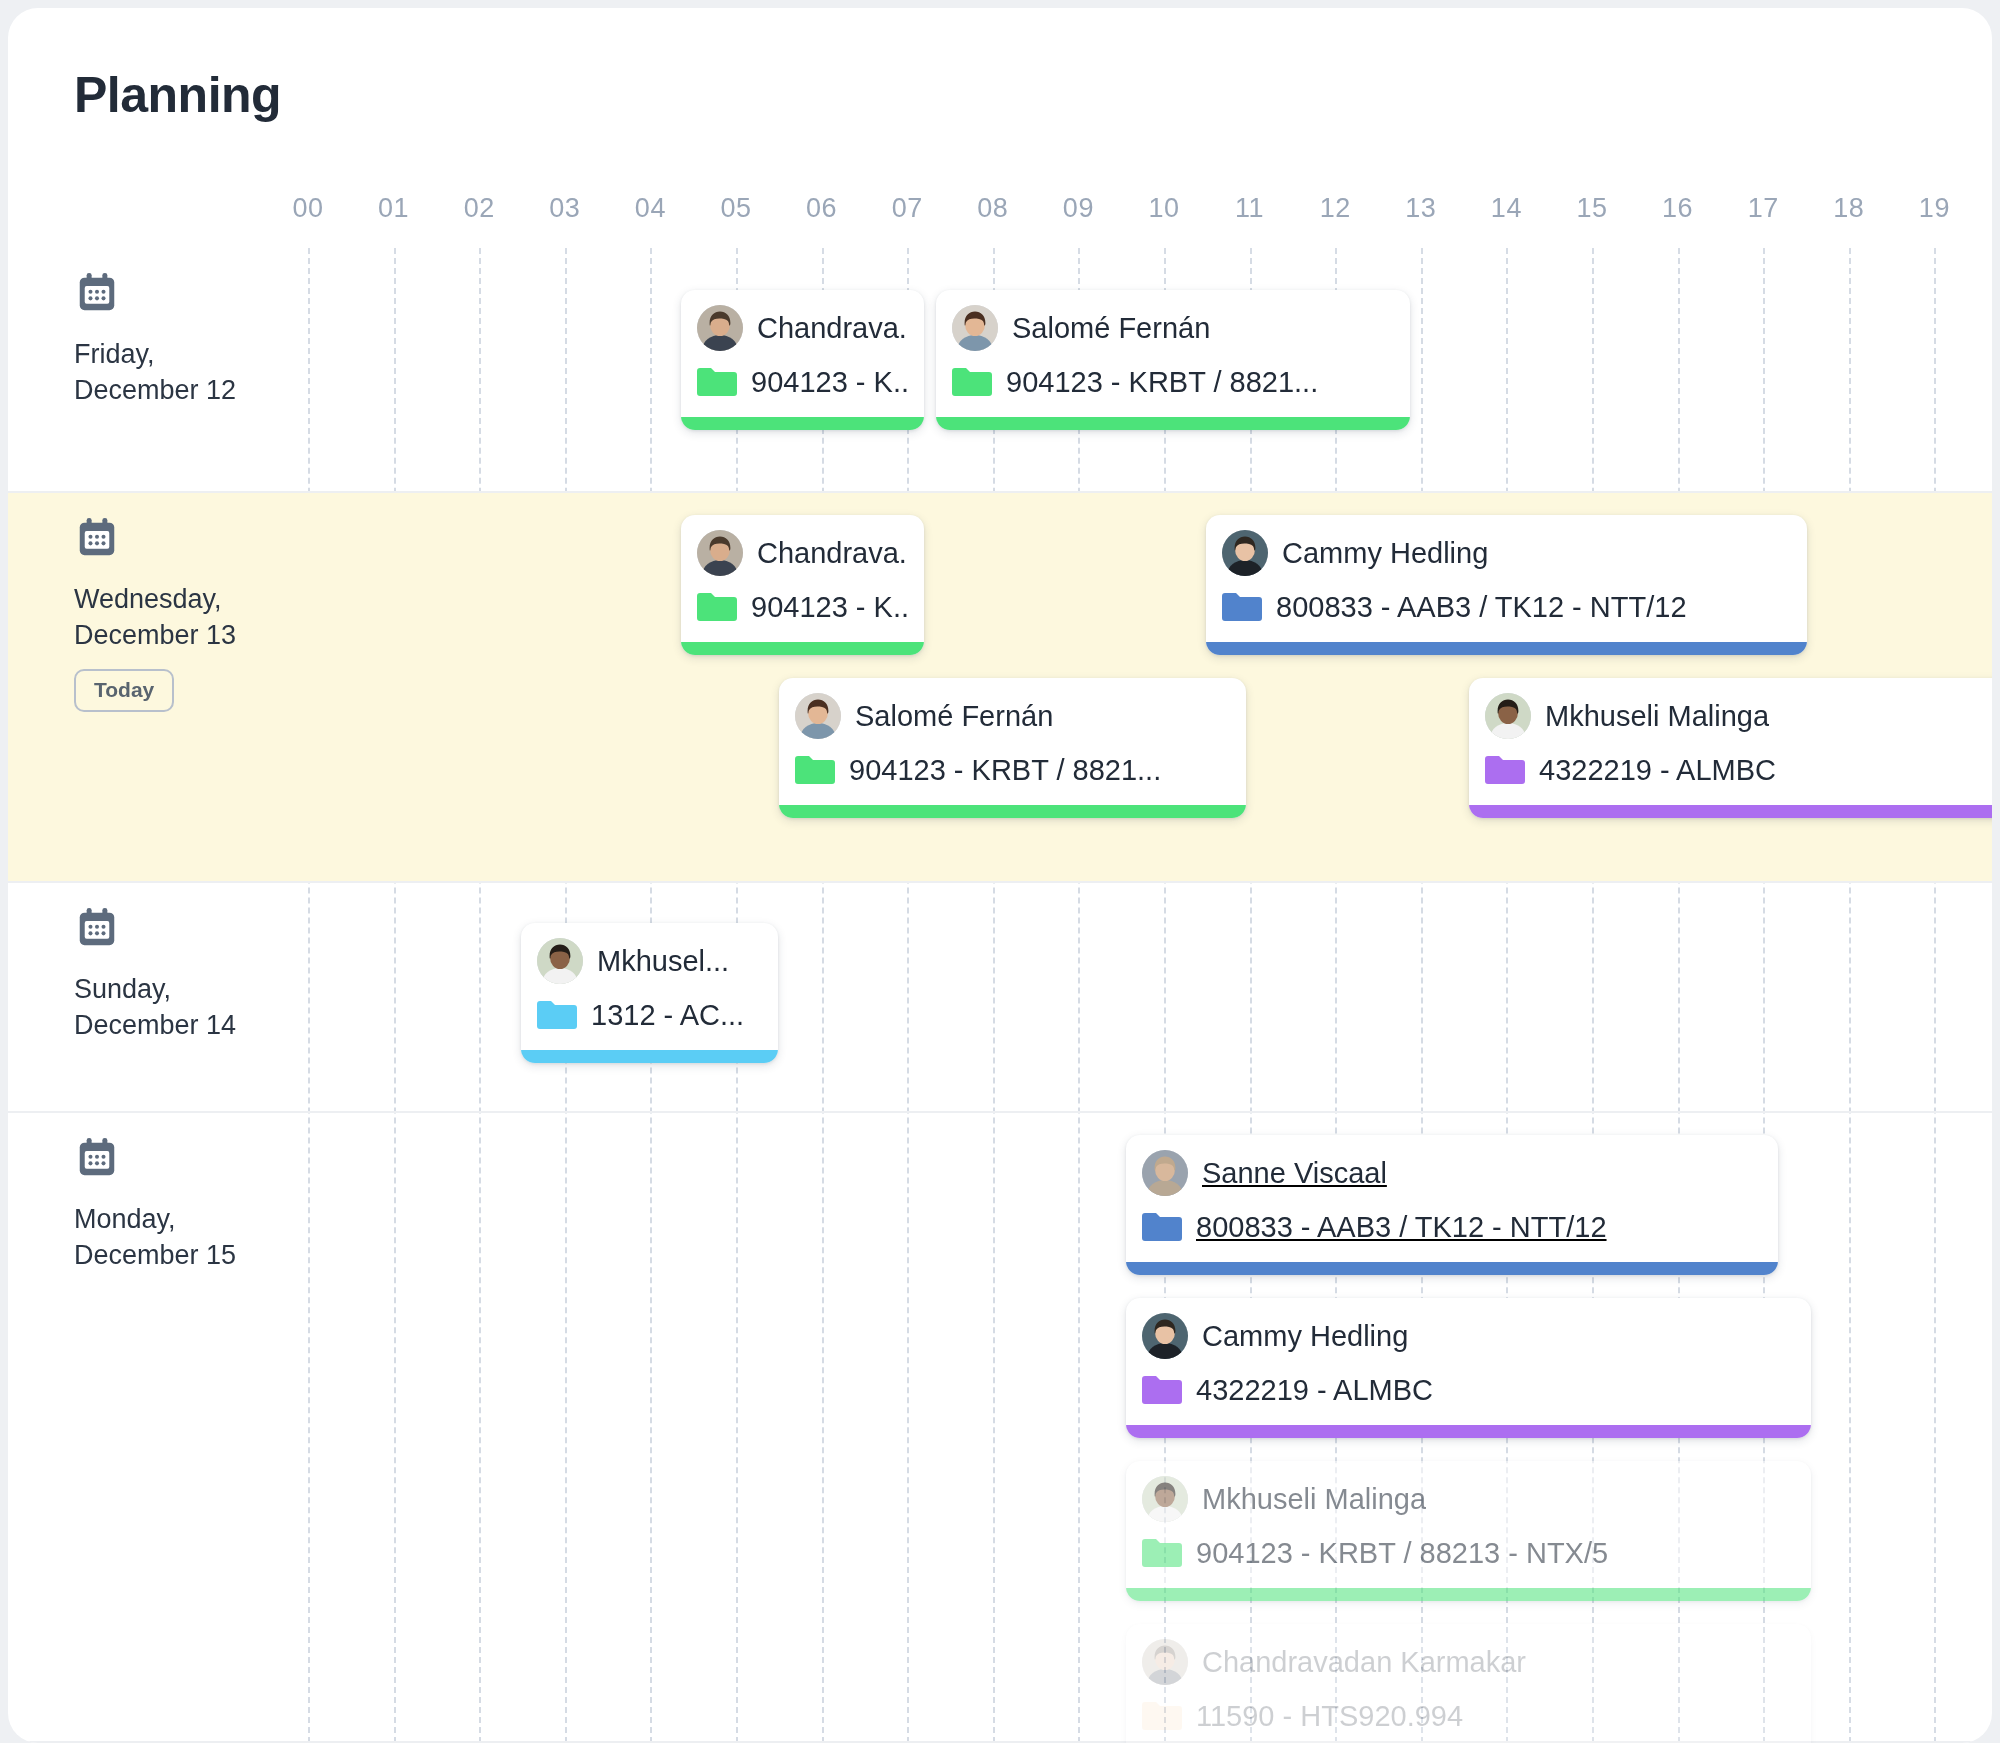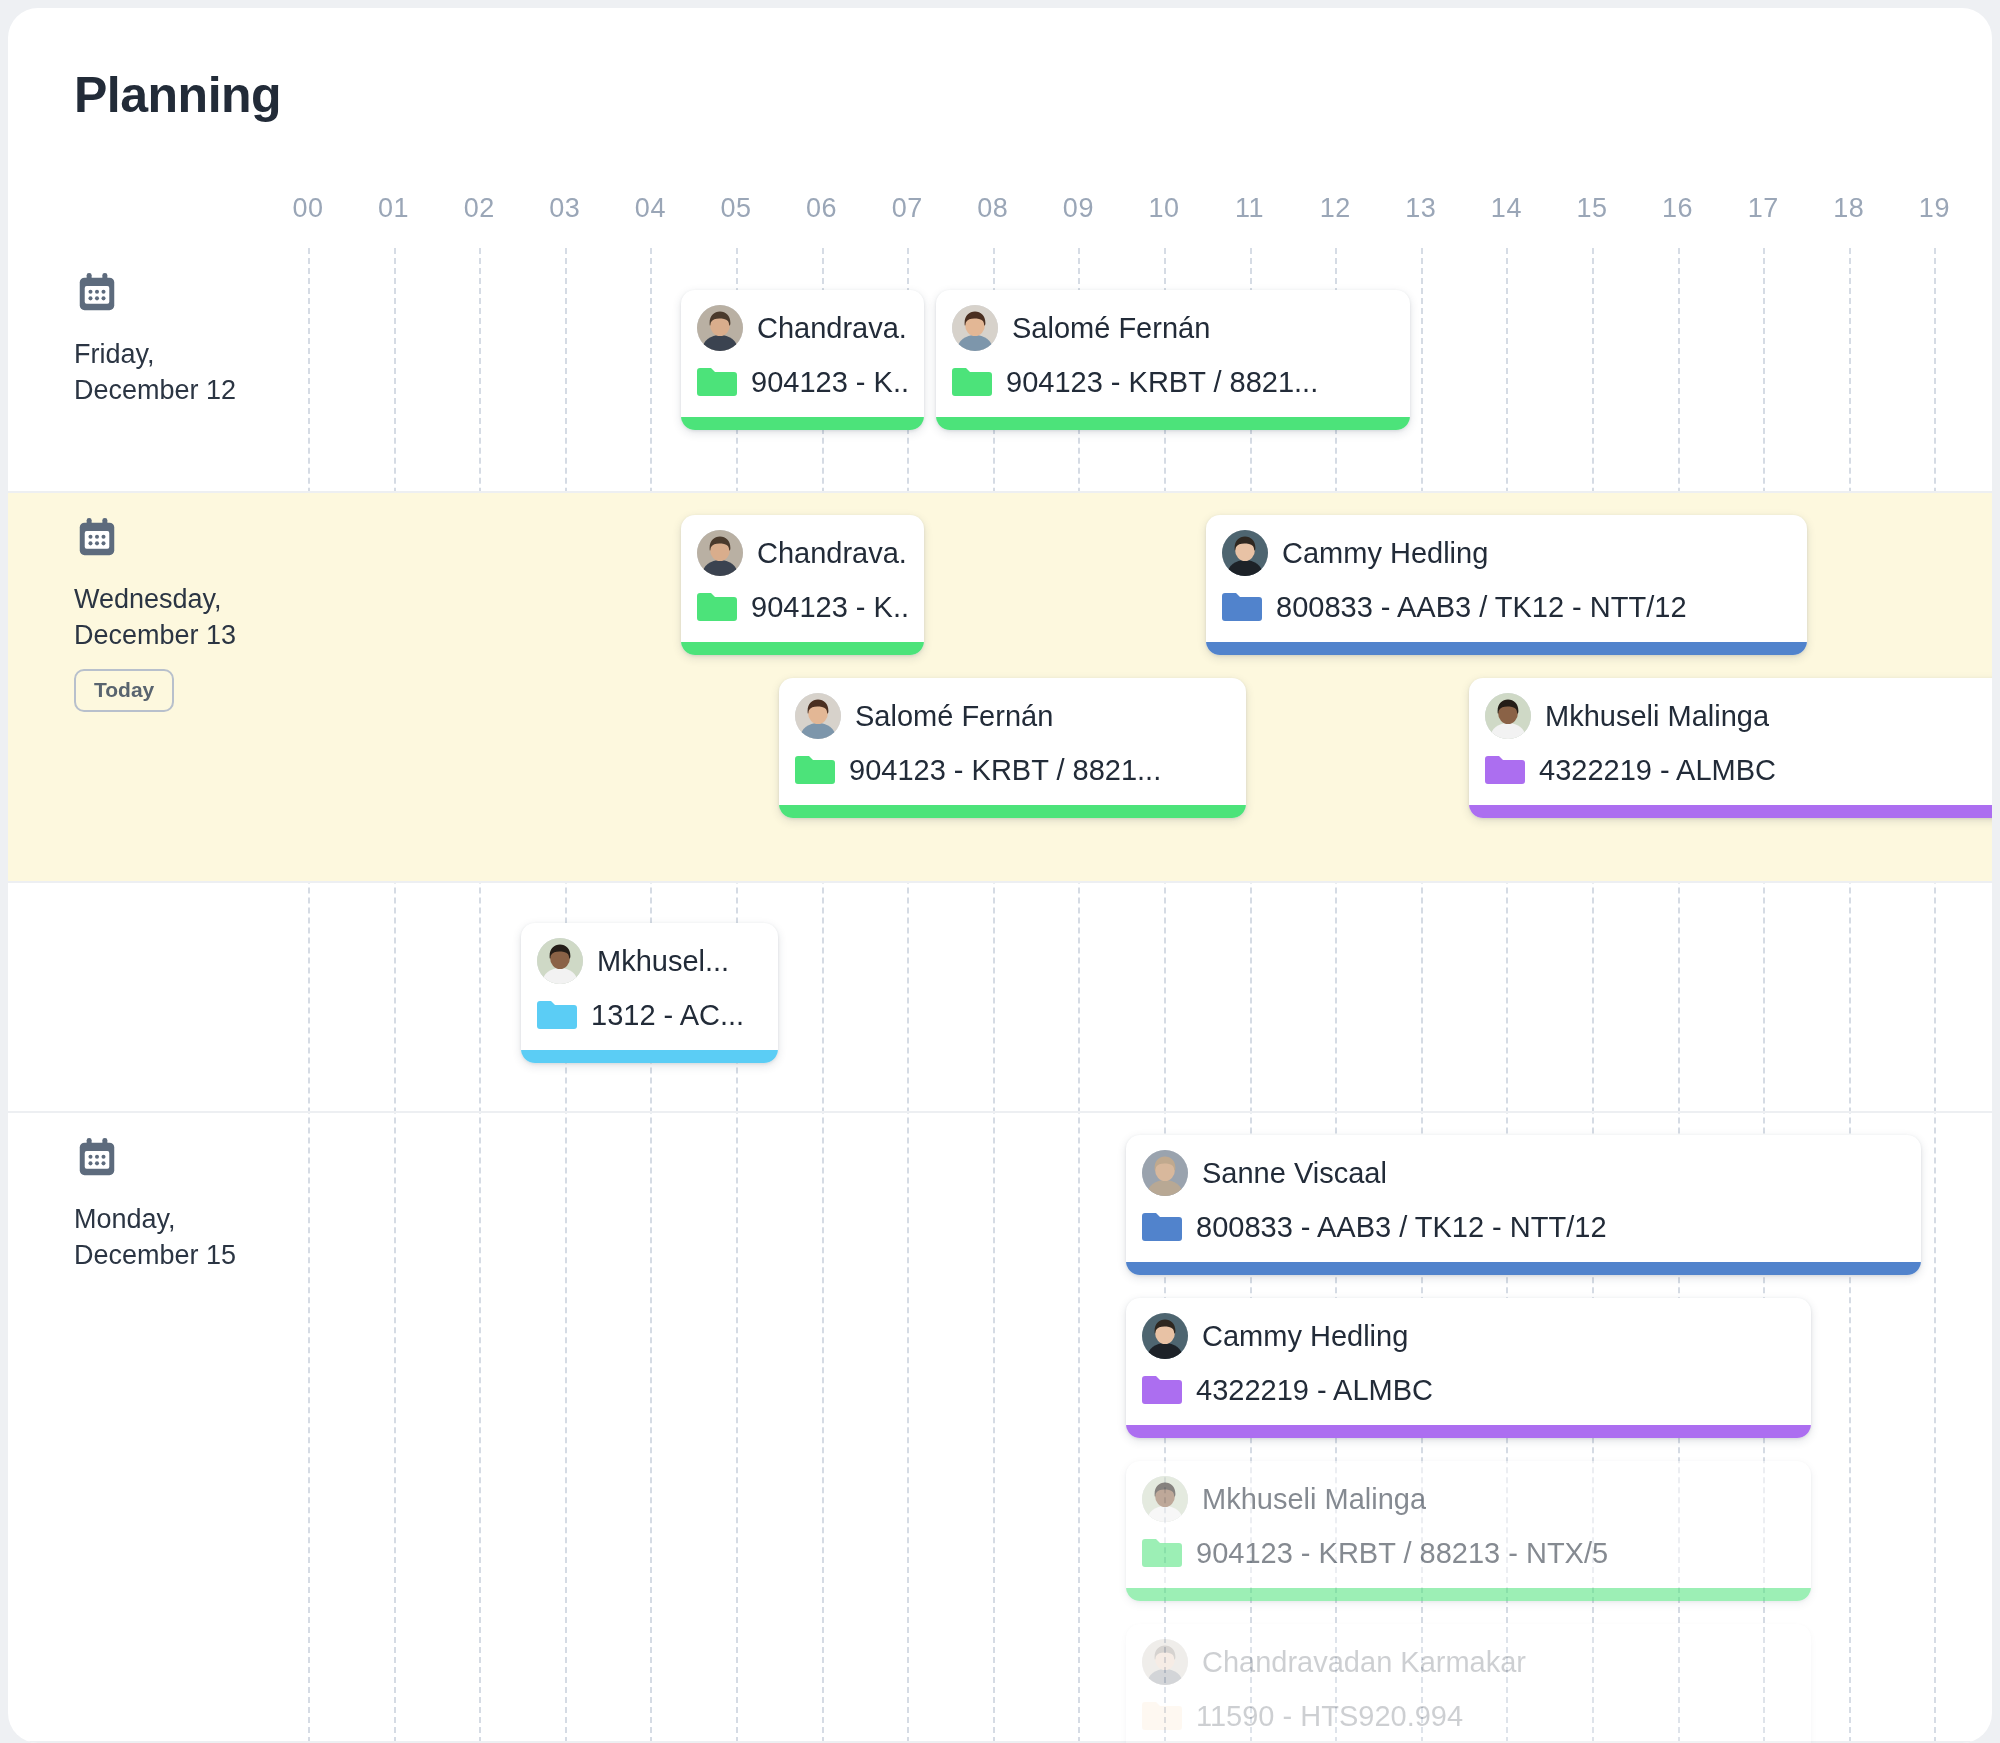--- a/index.html
+++ b/index.html
@@ -349,20 +349,36 @@
     <path d="M0 5a3 3 0 0 1 3-3h11l4 4h19a3 3 0 0 1 3 3v18a3 3 0 0 1-3 3H3a3 3 0 0 1-3-3Z" fill="#ac6ef0"></path>
   </svg>
               </div>
               <div class="ev-proj">4322219 - ALMBC</div>
             </div>
             <div class="ev-bar" style="background: rgb(172, 110, 240);"></div>
           </div>
         </div>
       </div>
       <div class="row" style="height: 230px;">
+        <div class="row-head">
+          <div class="cal-icon"><svg width="46" height="46" viewBox="0 0 24 24" fill="none">
+    <rect x="3" y="4" width="18" height="17" rx="2.5" fill="#5d6b7d"></rect>
+    <rect x="6.6" y="1.6" width="2.6" height="4" rx="1.2" fill="#5d6b7d"></rect>
+    <rect x="14.8" y="1.6" width="2.6" height="4" rx="1.2" fill="#5d6b7d"></rect>
+    <rect x="5.6" y="8.4" width="12.8" height="9.2" rx="1" fill="#ffffff"></rect>
+    <circle cx="8.6" cy="11.4" r="1.05" fill="#5d6b7d"></circle>
+    <circle cx="12" cy="11.4" r="1.05" fill="#5d6b7d"></circle>
+    <circle cx="15.4" cy="11.4" r="1.05" fill="#5d6b7d"></circle>
+    <circle cx="8.6" cy="14.8" r="1.05" fill="#5d6b7d"></circle>
+    <circle cx="12" cy="14.8" r="1.05" fill="#5d6b7d"></circle>
+    <circle cx="15.4" cy="14.8" r="1.05" fill="#5d6b7d"></circle>
+  </svg></div>
+          <div class="day-name">Sunday,</div>
+          <div class="day-date">December 14</div>
+        </div>
         <div class="lane">
           <div class="event" style="left: 513px; width: 257px; top: 40px;">
             <div class="ev-top">
               <div class="avatar">
                 <svg viewBox="0 0 46 46">
     <rect width="46" height="46" fill="#cfd9c6"></rect>
     <ellipse cx="23" cy="43" rx="17" ry="13" fill="#f2f2f2"></ellipse>
     <ellipse cx="23" cy="19.5" rx="10" ry="11.5" fill="#8a6246"></ellipse>
     <path d="M12.6 18c0-7.4 4.7-11.4 10.4-11.4S33.4 10.6 33.4 18c0 1.6-.5 2.6-.9 2.6-.5 0-.2-3-1.6-4.6-1.8-2.1-5.6-2.4-8.6-2.4-3.6 0-6.9 1.1-8.2 3.5-.7 1.3-.5 3.5-1 3.5-.4 0-.5-1-.5-2.6Z" fill="#241d17"></path>
   </svg>
@@ -392,21 +408,21 @@
     <circle cx="12" cy="11.4" r="1.05" fill="#5d6b7d"></circle>
     <circle cx="15.4" cy="11.4" r="1.05" fill="#5d6b7d"></circle>
     <circle cx="8.6" cy="14.8" r="1.05" fill="#5d6b7d"></circle>
     <circle cx="12" cy="14.8" r="1.05" fill="#5d6b7d"></circle>
     <circle cx="15.4" cy="14.8" r="1.05" fill="#5d6b7d"></circle>
   </svg></div>
           <div class="day-name">Monday,</div>
           <div class="day-date">December 15</div>
         </div>
         <div class="lane">
-          <div class="event" style="left: 1118px; width: 795px; top: 22px;">
+          <div class="event" style="left: 1118px; width: 652px; top: 22px; text-decoration: underline;">
             <div class="ev-top">
               <div class="avatar">
                 <svg viewBox="0 0 46 46">
     <rect width="46" height="46" fill="#9aa3ae"></rect>
     <ellipse cx="23" cy="43" rx="17" ry="13" fill="#b8a894"></ellipse>
     <ellipse cx="23" cy="19.5" rx="10" ry="11.5" fill="#d8b89c"></ellipse>
     <path d="M12.6 18c0-7.4 4.7-11.4 10.4-11.4S33.4 10.6 33.4 18c0 1.6-.5 2.6-.9 2.6-.5 0-.2-3-1.6-4.6-1.8-2.1-5.6-2.4-8.6-2.4-3.6 0-6.9 1.1-8.2 3.5-.7 1.3-.5 3.5-1 3.5-.4 0-.5-1-.5-2.6Z" fill="#c0a98e"></path>
   </svg>
               </div>
               <div class="ev-name">Sanne Viscaal</div>

